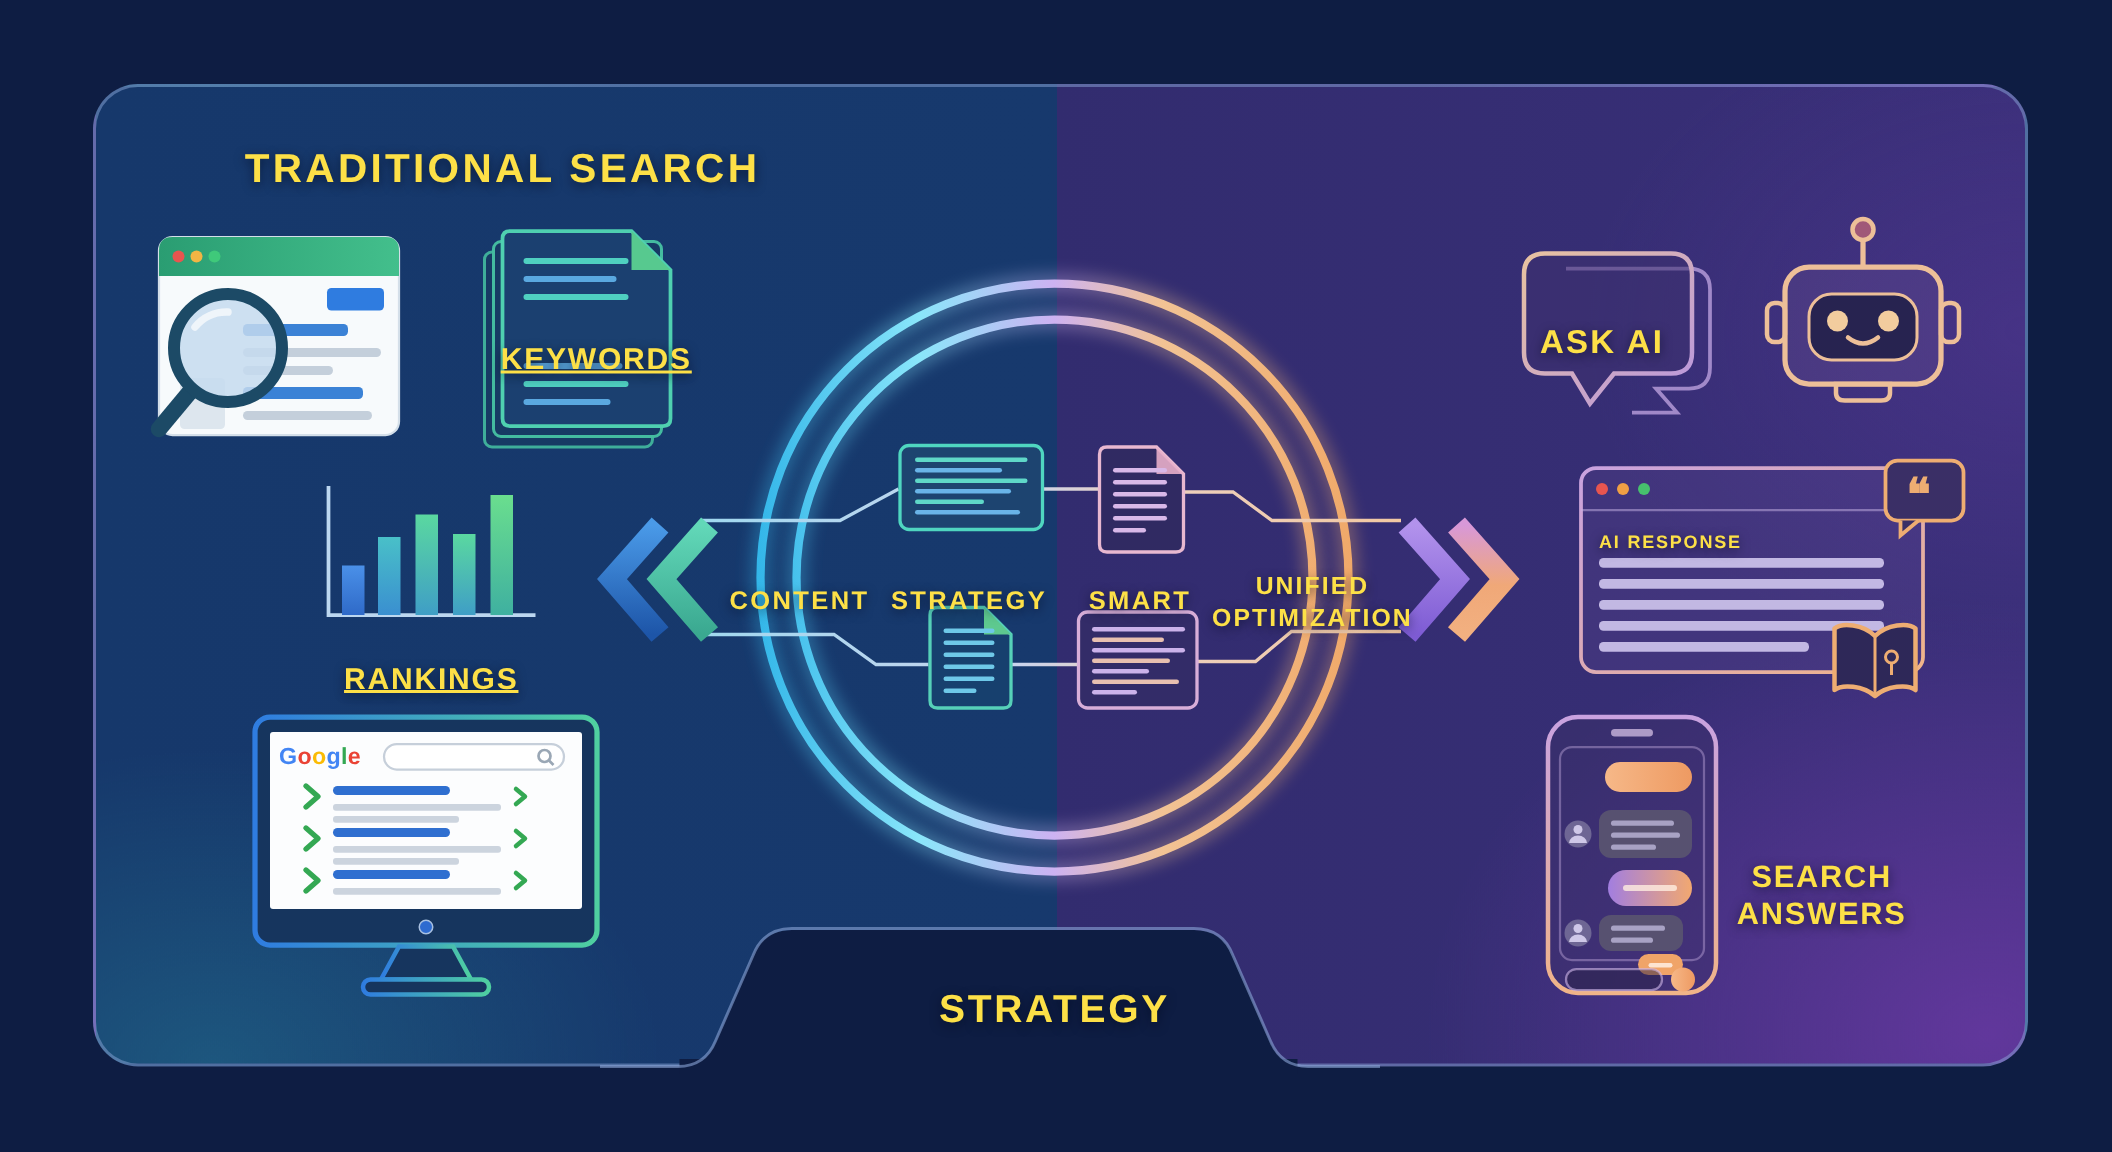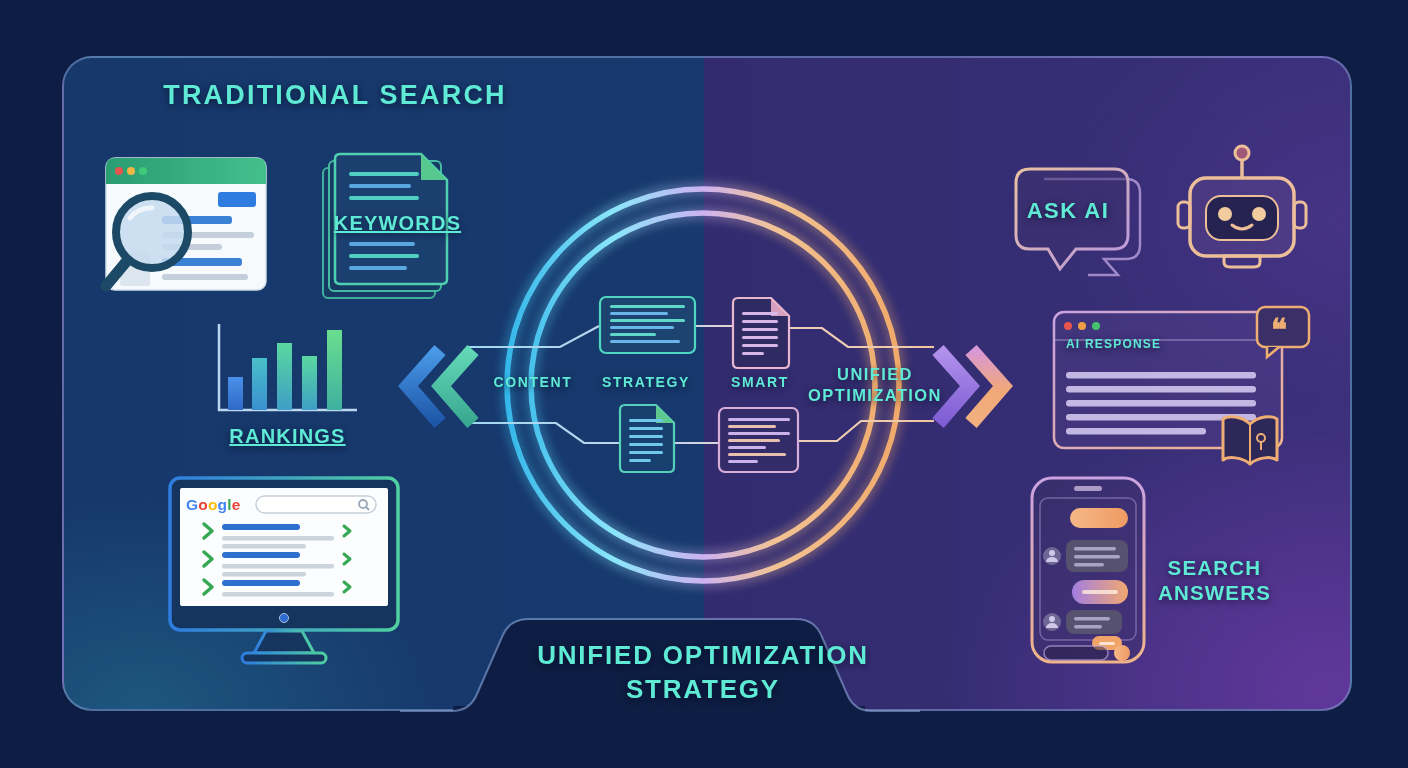--- a/index.html
+++ b/index.html
@@ -6,24 +6,24 @@
   .stage{position:relative;width:1408px;height:768px;background:#0e1d43;overflow:hidden;
          font-family:"Liberation Sans",sans-serif;}
   .abs{position:absolute;}
   .panel{left:62px;top:56px;width:1290px;height:655px;border:2px solid rgba(138,165,215,.5);
     border-radius:30px;box-sizing:border-box;
     background:
       radial-gradient(430px 300px at 6% 100%, rgba(47,165,175,.28), transparent 70%),
       radial-gradient(520px 400px at 98% 97%, rgba(130,62,185,.55), transparent 72%),
       radial-gradient(420px 320px at 100% 25%, rgba(100,60,165,.30), transparent 70%),
       linear-gradient(90deg,#16386b 0%,#17396d 49.8%,#322c6f 49.8%,#392f78 100%);}
-  .lbl{font-weight:bold;color:#5eead4;text-align:center;letter-spacing:1.2px;
-       text-shadow:0 2px 7px rgba(3,8,28,.6);}
+  .lbl{font-weight:bold;color:#fde047;text-align:center;letter-spacing:1.2px;
+       text-shadow:0 2px 7px rgba(3,8,28,.6);margin-top:17px;}
   .title{font-size:27px;letter-spacing:2.2px;}
-  .flowlbl{font-size:14px;letter-spacing:1.6px;}
+  .flowlbl{font-size:17px;letter-spacing:1.6px;}
   .flowlbl2{font-size:16.5px;letter-spacing:1.4px;line-height:1.25;}
   .iconlbl{font-size:20px;text-decoration:underline;}
   .footer-text{font-size:26px;letter-spacing:1.8px;line-height:1.3;}
   .askai{font-size:22px;letter-spacing:1.5px;}
   .airesp{font-size:12px;letter-spacing:1.2px;text-align:left;}
   .smart{font-size:20.5px;line-height:1.2;}
   .glogo{font-size:15.5px;font-weight:bold;letter-spacing:.2px;}
   .gl0,.gl3{color:#4285F4}.gl1,.gl5{color:#EA4335}.gl2{color:#FBBC05}.gl4{color:#34A853}
   svg{display:block;}
 </style>
@@ -365,17 +365,16 @@
     <circle cx="96" cy="177" r="8" fill="url(#oG)"></circle>
   </svg>
   <div class="abs lbl smart" style="left:1152px;top:556px;width:125px;">SEARCH ANSWERS</div>
 
   <svg class="abs" style="left:380px;top:598px;" width="560" height="170" viewBox="380 598 560 170">
     <rect x="453" y="706" width="412" height="10" fill="#0e1d43"></rect>
     <path d="M453,712 Q470,711 477,695 L502,637 Q509,620 528,620 H796 Q815,620 822,637 L847,695 Q854,711 871,712 Z" fill="#0e1d43"></path>
     <path d="M400,711 H452 Q470,711 477,694 L502,637 Q509,619 528,619 H796 Q815,619 822,637 L847,694 Q854,711 872,711 H920" fill="none" stroke="rgba(138,165,215,.6)" stroke-width="2" stroke-linejoin="round"></path>
   </svg>
   <div class="abs lbl footer-text" style="left:433px;top:639px;width:540px;">
-    <div>UNIFIED OPTIMIZATION</div>
     <div>STRATEGY</div>
   </div>
 
 </div>
 
 </body></html>

